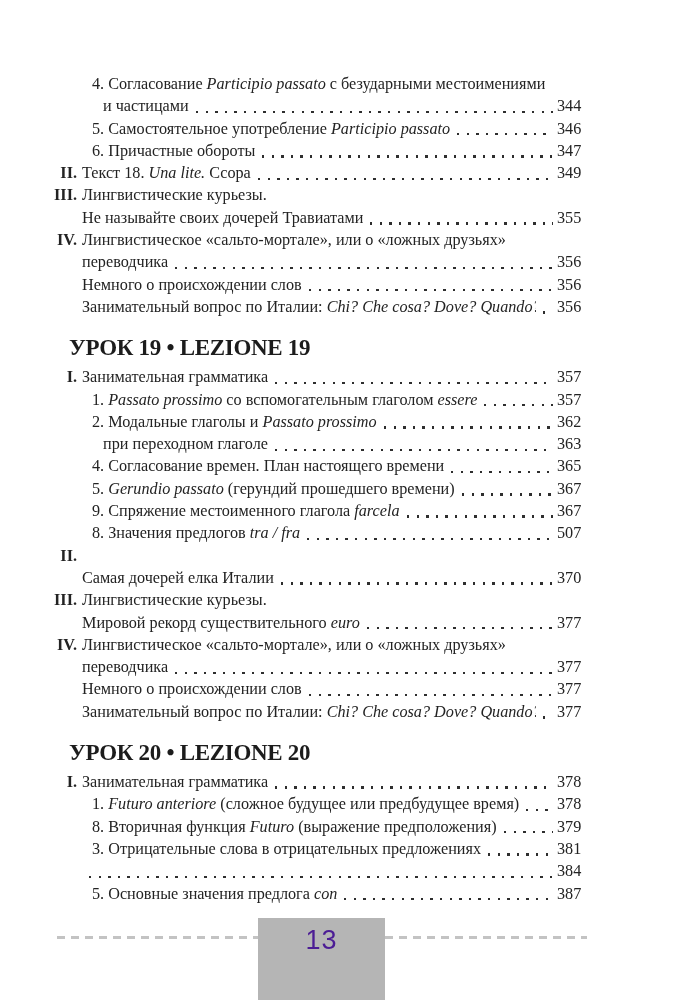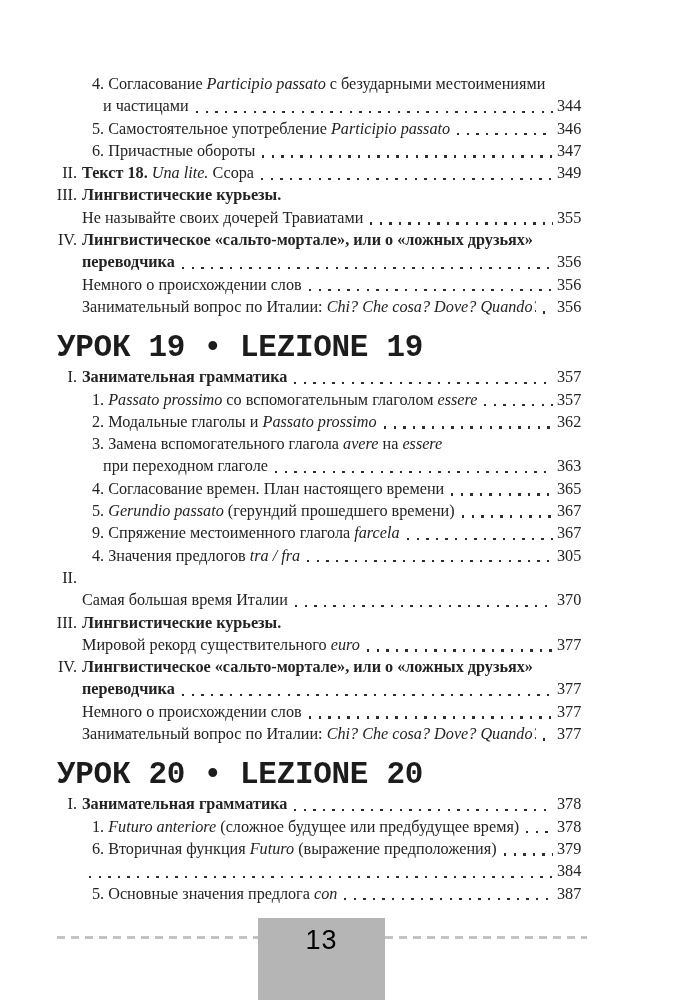--- a/index.html
+++ b/index.html
@@ -20,49 +20,49 @@
     font-family:"Liberation Serif","DejaVu Serif",serif;
     color:var(--text);
   }
   .toc{
     position:absolute;
     left:46px;top:73px;
     width:539px; 
   }
   .toc-section{margin:0;padding:0;}
   .toc-heading{
-    margin:16px 0 5px 11px;
-    font-family:Liberation Mono, monospace;
+    margin:16px 0 5px 23px;
+    font-family:Liberation Serif, serif;
     font-weight:700;
-    font-size:31px;
+    font-size:23px;
     line-height:27px;
     letter-spacing:-0.3px;
     color:var(--heading);
     white-space:nowrap;
   }
   .toc-row{
     display:flex;
     align-items:baseline;
     font-size:16.2px;
     line-height:22.3px;
     white-space:nowrap;
   }
   .toc-marker{
     flex:0 0 36px;
     text-align:right;
     padding-right:5px;
     box-sizing:border-box;
-    font-weight:400;
+    font-weight:700;
   }
   .toc-text{overflow:hidden;}
   .toc-row.ind1 .toc-text{padding-left:10px;}
   .toc-row.ind2 .toc-text{padding-left:21px;}
   .seg-n{font-style:normal;font-weight:400;}
   .seg-i{font-style:italic;font-weight:400;}
-  .seg-b{font-style:normal;font-weight:700;text-align:center;}
+  .seg-b{font-style:normal;font-weight:400;text-align:center;}
   .leader{
     flex:1 1 auto;
     min-width:10px;
     height:2.4px;
     align-self:flex-end;
     margin:0 4px 4.5px 7px;
     background:repeating-linear-gradient(90deg,var(--dots) 0 2.4px,transparent 2.4px 9.6px);
   }
   .toc-page{
     flex:0 0 auto;
@@ -83,21 +83,21 @@
     width:127px;height:82px;
     background:var(--footer-box);
   }
   .footer-num{
     margin-top:7px;
     text-align:center;
     font-family:"Liberation Sans","DejaVu Sans",sans-serif;
     font-weight:400;
     font-size:27px;
     line-height:30px;
-    color:#000000;
+    color:#4c1d95;
     letter-spacing:1px;
   }
 </style>
 </head>
 <body>
 
 <div class="page">
   <div class="toc" id="toc-root">
       <div class="toc-section first">
         <div class="toc-row ind1">
@@ -174,24 +174,20 @@
           <span class="toc-text"><span class="seg-n">1. </span><span class="seg-i">Passato prossimo</span><span class="seg-n"> со вспомогательным глаголом </span><span class="seg-i">essere</span></span>
           <span class="leader"></span>
           <span class="toc-page">357</span>
         </div>
         <div class="toc-row ind1">
           <span class="toc-marker"></span>
           <span class="toc-text"><span class="seg-n">2. Модальные глаголы и </span><span class="seg-i">Passato prossimo</span></span>
           <span class="leader"></span>
           <span class="toc-page">362</span>
         </div>
-        <div class="toc-row ind1">
-          <span class="toc-marker"></span>
-          <span class="toc-text"><span class="seg-n">3. Замена вспомогательного глагола </span><span class="seg-i">avere</span><span class="seg-n"> на </span><span class="seg-i">essere</span></span>
-        </div>
         <div class="toc-row ind2">
           <span class="toc-marker"></span>
           <span class="toc-text"><span class="seg-n">при переходном глаголе</span></span>
           <span class="leader"></span>
           <span class="toc-page">363</span>
         </div>
         <div class="toc-row ind1">
           <span class="toc-marker"></span>
           <span class="toc-text"><span class="seg-n">4. Согласование времен. План настоящего времени</span></span>
           <span class="leader"></span>
@@ -204,30 +200,30 @@
           <span class="toc-page">367</span>
         </div>
         <div class="toc-row ind1">
           <span class="toc-marker"></span>
           <span class="toc-text"><span class="seg-n">9. Спряжение местоименного глагола </span><span class="seg-i">farcela</span></span>
           <span class="leader"></span>
           <span class="toc-page">367</span>
         </div>
         <div class="toc-row ind1">
           <span class="toc-marker"></span>
-          <span class="toc-text"><span class="seg-n">4. Значения предлогов </span><span class="seg-i">tra / fra</span></span>
-          <span class="leader"></span>
-          <span class="toc-page">305</span>
+          <span class="toc-text"><span class="seg-n">8. Значения предлогов </span><span class="seg-i">tra / fra</span></span>
+          <span class="leader"></span>
+          <span class="toc-page">507</span>
         </div>
         <div class="toc-row ind0">
           <span class="toc-marker">II.</span>
         </div>
         <div class="toc-row ind0">
           <span class="toc-marker"></span>
-          <span class="toc-text"><span class="seg-n">Самая большая время Италии</span></span>
+          <span class="toc-text"><span class="seg-n">Самая дочерей елка Италии</span></span>
           <span class="leader"></span>
           <span class="toc-page">370</span>
         </div>
         <div class="toc-row ind0">
           <span class="toc-marker">III.</span>
           <span class="toc-text"><span class="seg-b">Лингвистические курьезы.</span></span>
         </div>
         <div class="toc-row ind0">
           <span class="toc-marker"></span>
           <span class="toc-text"><span class="seg-n">Мировой рекорд существительного </span><span class="seg-i">euro</span></span>
@@ -266,23 +262,29 @@
           <span class="toc-page">378</span>
         </div>
         <div class="toc-row ind1">
           <span class="toc-marker"></span>
           <span class="toc-text"><span class="seg-n">1. </span><span class="seg-i">Futuro anteriore</span><span class="seg-n"> (сложное будущее или предбудущее время)</span></span>
           <span class="leader"></span>
           <span class="toc-page">378</span>
         </div>
         <div class="toc-row ind1">
           <span class="toc-marker"></span>
-          <span class="toc-text"><span class="seg-n">6. Вторичная функция </span><span class="seg-i">Futuro</span><span class="seg-n"> (выражение предположения)</span></span>
+          <span class="toc-text"><span class="seg-n">8. Вторичная функция </span><span class="seg-i">Futuro</span><span class="seg-n"> (выражение предположения)</span></span>
           <span class="leader"></span>
           <span class="toc-page">379</span>
+        </div>
+        <div class="toc-row ind1">
+          <span class="toc-marker"></span>
+          <span class="toc-text"><span class="seg-n">3. Отрицательные слова в отрицательных предложениях</span></span>
+          <span class="leader"></span>
+          <span class="toc-page">381</span>
         </div>
         <div class="toc-row ind1">
           <span class="toc-marker"></span>
           <span class="leader"></span>
           <span class="toc-page">384</span>
         </div>
         <div class="toc-row ind1">
           <span class="toc-marker"></span>
           <span class="toc-text"><span class="seg-n">5. Основные значения предлога </span><span class="seg-i">con</span></span>
           <span class="leader"></span>

